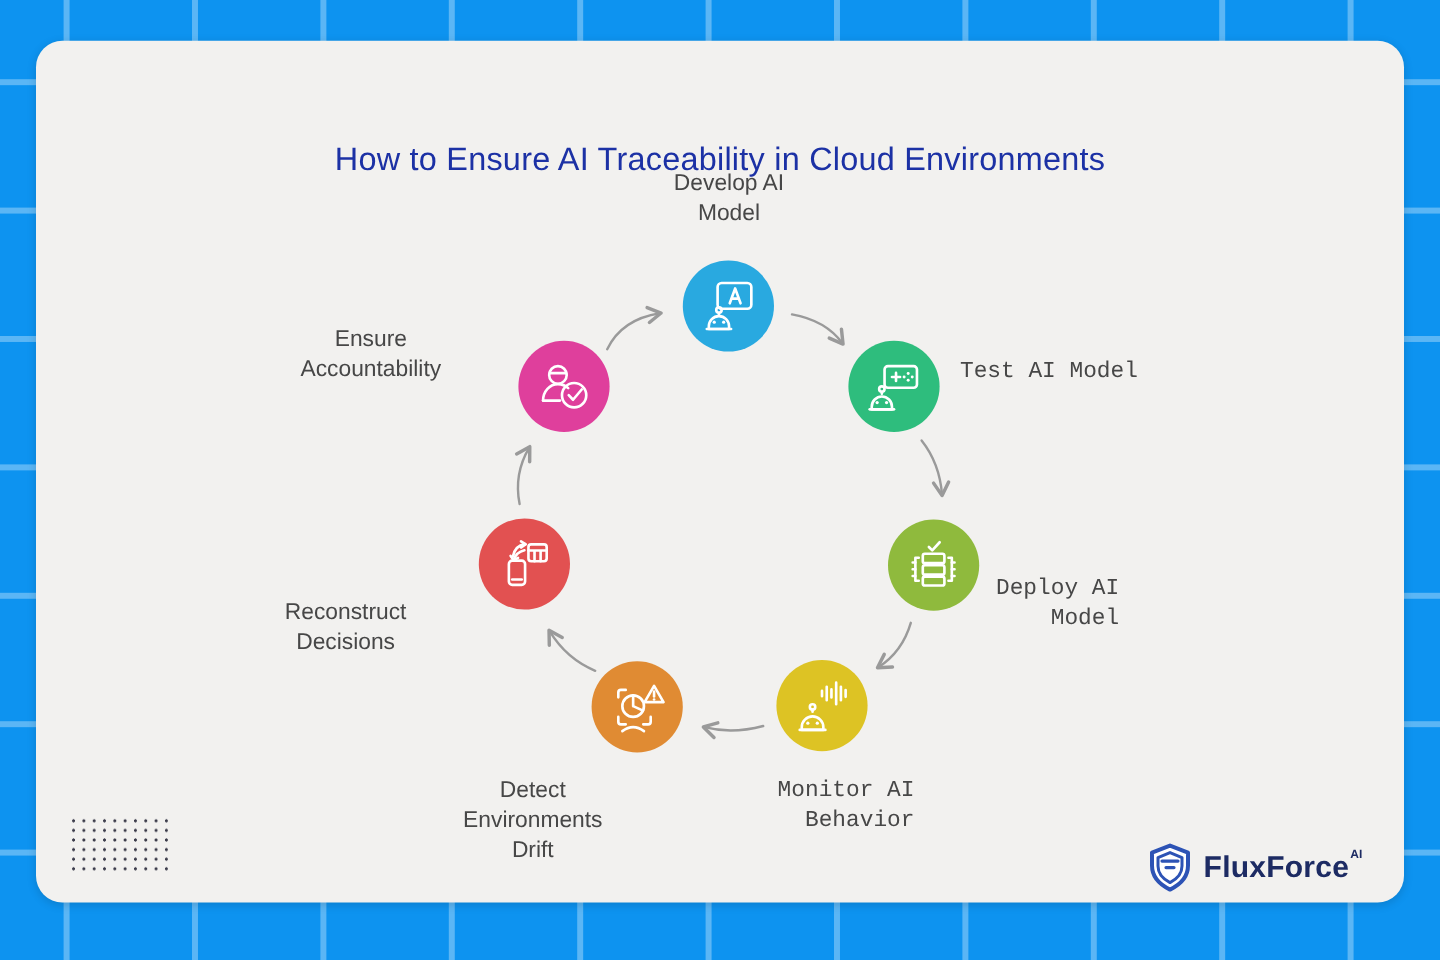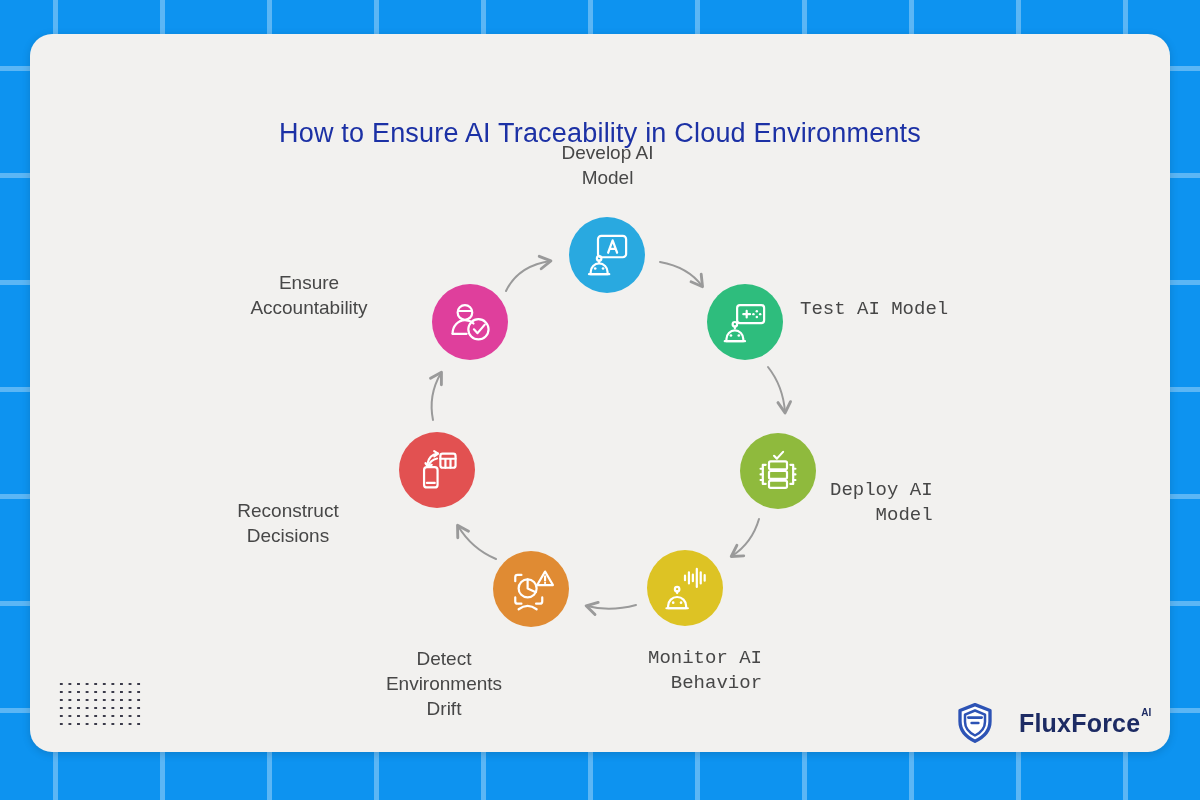--- a/index.html
+++ b/index.html
@@ -35,21 +35,21 @@
     white-space:pre-line;
   }
   .ta-c{text-align:center;} .ta-r{text-align:center;} .ta-l{text-align:right;font-family:Liberation Mono, monospace;}
   .arrows{position:absolute;left:0;top:0;pointer-events:none;}
   .dots{
     position:absolute;left:57px;top:680px;width:86px;height:47px;
     background-image:radial-gradient(circle,#3b3b4a 1.1px,transparent 1.5px);
     background-size:8.6px 8px;
   }
   .logo{
-    position:absolute;left:955px;top:702px;display:flex;align-items:center;gap:24px;
+    position:absolute;left:955px;top:702px;display:flex;align-items:center;gap:8px;
   }
   .logo-text{font-size:25px;font-weight:bold;color:#1d2b63;letter-spacing:.2px;}
   .logo-sup{font-size:10px;font-weight:bold;color:#1d2b63;vertical-align:super;
     position:relative;top:-9px;margin-left:1px;}
 </style>
 </head>
 <body>
 
 <div class="card"></div>
 

